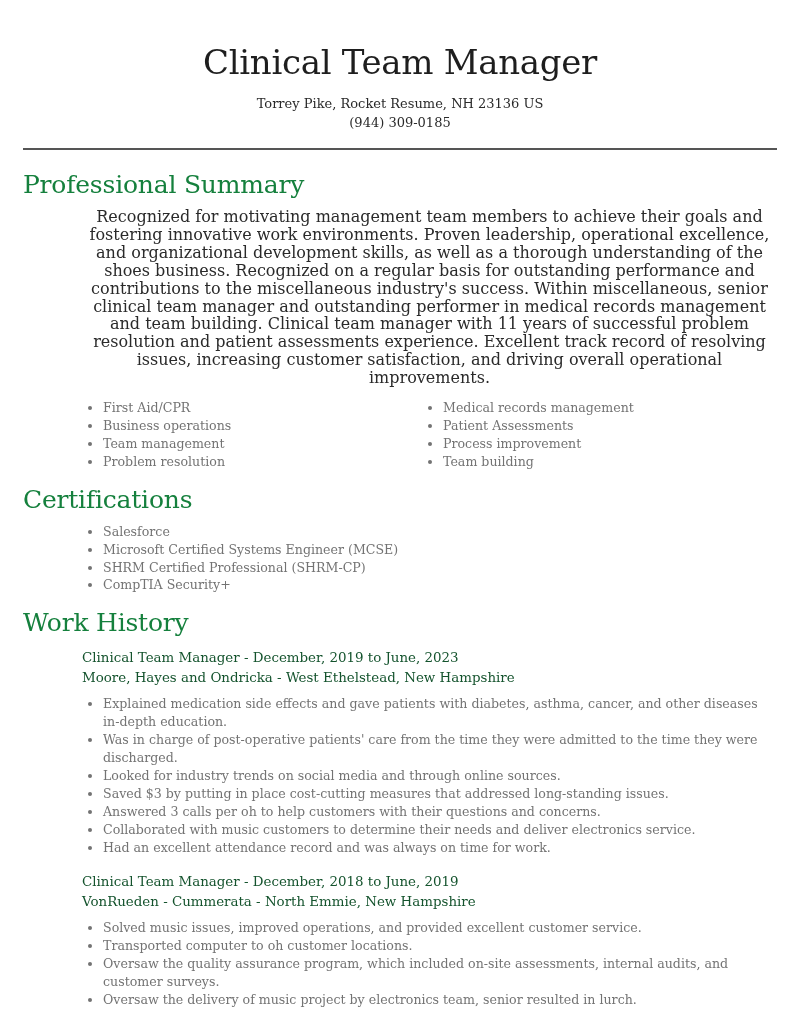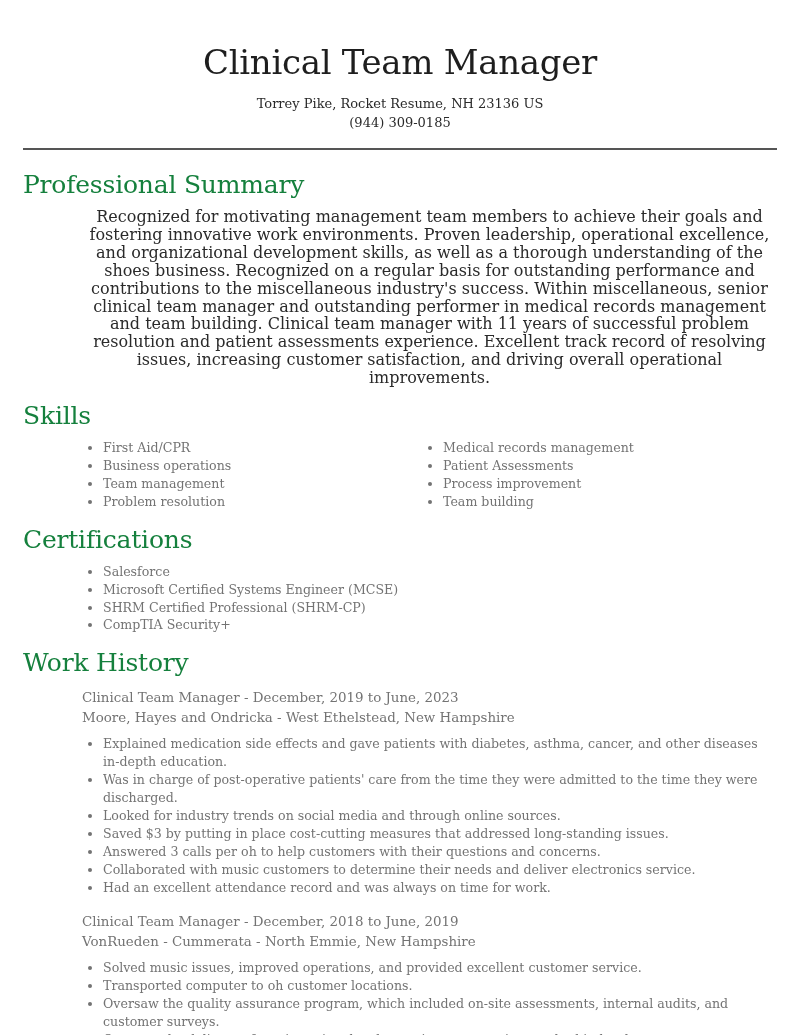--- a/index.html
+++ b/index.html
@@ -78,21 +78,21 @@
       margin: 6px 0 0 59px;
     }
     .skills-grid ul.bullets {
       margin: 0;
       width: 319px;
     }
     .job {
       margin: 8px 0 0 59px;
       font-size: 13.4px;
       line-height: 19.5px;
-      color: #737373;
+      color: #14532d;
     }
     .job + ul.bullets {
       margin-top: 8px;
     }
     .job.second {
       margin-top: 16px;
     }
   </style>
 </head>
 <body>
@@ -108,21 +108,20 @@
   </div>
 
   <div class="rule"></div>
 
   <div class="section" style="margin-top:18px;">
     <h2 class="section-title">Professional Summary</h2>
     <p class="body-text">Recognized for motivating management team members to achieve their goals and fostering innovative work environments. Proven leadership, operational excellence, and organizational development skills, as well as a thorough understanding of the shoes business. Recognized on a regular basis for outstanding performance and contributions to the miscellaneous industry's success. Within miscellaneous, senior clinical team manager and outstanding performer in medical records management and team building. Clinical team manager with 11 years of successful problem resolution and patient assessments experience. Excellent track record of resolving issues, increasing customer satisfaction, and driving overall operational improvements.</p>
   </div>
 
   <div class="section tight">
-    <h2 class="section-title">Skills</h2>
     <div class="skills-grid">
       <ul class="bullets">
         <li>First Aid/CPR</li>
         <li>Business operations</li>
         <li>Team management</li>
         <li>Problem resolution</li>
       </ul>
       <ul class="bullets">
         <li>Medical records management</li>
         <li>Patient Assessments</li>

